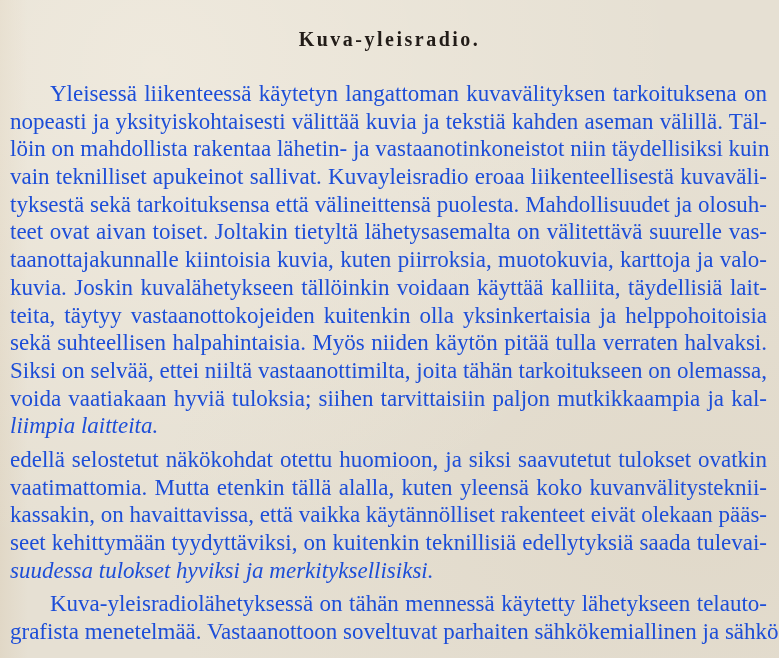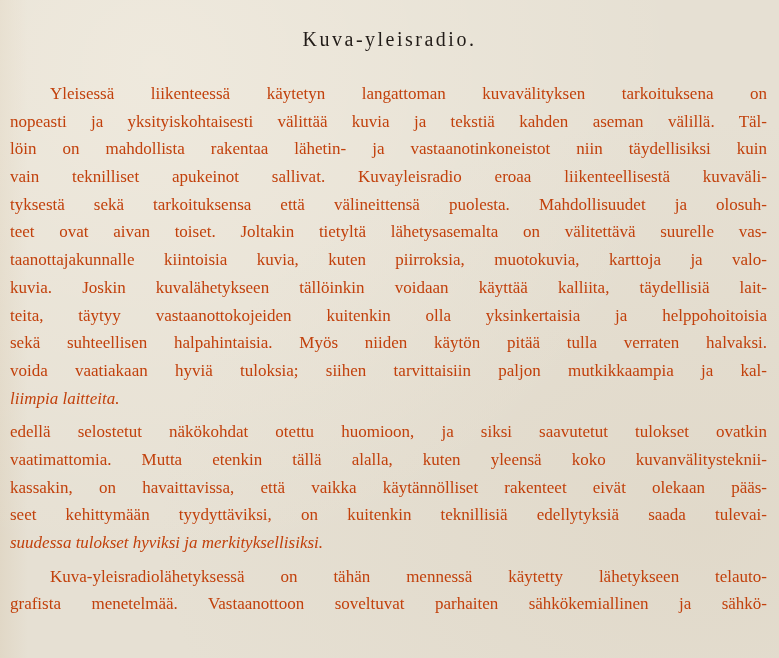--- a/index.html
+++ b/index.html
@@ -26,41 +26,41 @@
       width: 779px;
       height: 658px;
     }
     .title {
       position: absolute;
       top: 28px;
       left: 0;
       width: 779px;
       text-align: center;
       font-family: "Liberation Serif", "DejaVu Serif", serif;
-      font-weight: normal;
+      font-weight: bold;
       font-size: 20px;
       letter-spacing: 2.5px;
       color: #221c18;
     }
     .body-text {
       position: absolute;
       left: 10px;
       top: 80px;
       width: 757px;
     }
     .line {
       display: block;
       height: 27.7px;
       line-height: 27.7px;
       font-family: "Liberation Serif", "DejaVu Serif", serif;
-      font-size: 17px;
+      font-size: 23px;
       white-space: nowrap;
       text-align: justify;
       text-align-last: justify;
-      color: #c2410c;
+      color: #1d4ed8;
     }
     .line.indent {
       padding-left: 40px;
     }
     .line.last {
       text-align-last: left;
       font-style: italic;
     }
     .para-gap {
       display: block;
@@ -78,20 +78,21 @@
       <span class="line indent">Yleisessä liikenteessä käytetyn langattoman kuvavälityksen tarkoituksena on</span>
       <span class="line">nopeasti ja yksityiskohtaisesti välittää kuvia ja tekstiä kahden aseman välillä. Täl-</span>
       <span class="line">löin on mahdollista rakentaa lähetin- ja vastaanotinkoneistot niin täydellisiksi kuin</span>
       <span class="line">vain teknilliset apukeinot sallivat. Kuvayleisradio eroaa liikenteellisestä kuvaväli-</span>
       <span class="line">tyksestä sekä tarkoituksensa että välineittensä puolesta. Mahdollisuudet ja olosuh-</span>
       <span class="line">teet ovat aivan toiset. Joltakin tietyltä lähetysasemalta on välitettävä suurelle vas-</span>
       <span class="line">taanottajakunnalle kiintoisia kuvia, kuten piirroksia, muotokuvia, karttoja ja valo-</span>
       <span class="line">kuvia. Joskin kuvalähetykseen tällöinkin voidaan käyttää kalliita, täydellisiä lait-</span>
       <span class="line">teita, täytyy vastaanottokojeiden kuitenkin olla yksinkertaisia ja helppohoitoisia</span>
       <span class="line">sekä suhteellisen halpahintaisia. Myös niiden käytön pitää tulla verraten halvaksi.</span>
+      <span class="line">Siksi on selvää, ettei niiltä vastaanottimilta, joita tähän tarkoitukseen on olemassa,</span>
       <span class="line">voida vaatiakaan hyviä tuloksia; siihen tarvittaisiin paljon mutkikkaampia ja kal-</span>
       <span class="line last">liimpia laitteita.</span>
     </div>
     <span class="para-gap"></span>
     <div>
       <span class="line">edellä selostetut näkökohdat otettu huomioon, ja siksi saavutetut tulokset ovatkin</span>
       <span class="line">vaatimattomia. Mutta etenkin tällä alalla, kuten yleensä koko kuvanvälitysteknii-</span>
       <span class="line">kassakin, on havaittavissa, että vaikka käytännölliset rakenteet eivät olekaan pääs-</span>
       <span class="line">seet kehittymään tyydyttäviksi, on kuitenkin teknillisiä edellytyksiä saada tulevai-</span>
       <span class="line last">suudessa tulokset hyviksi ja merkityksellisiksi.</span>

